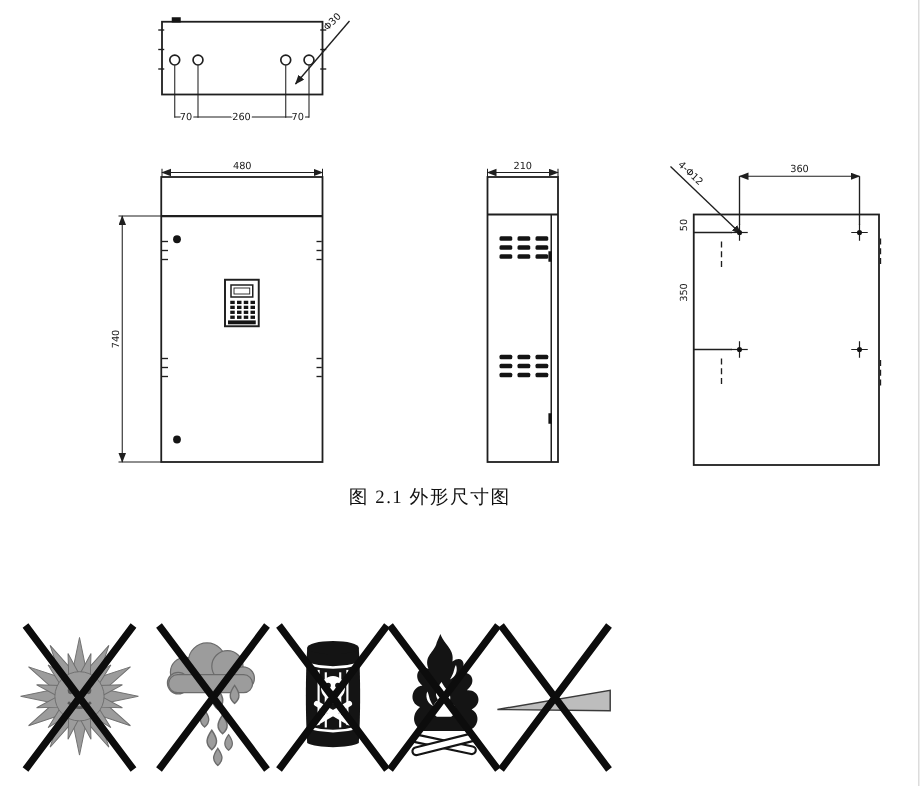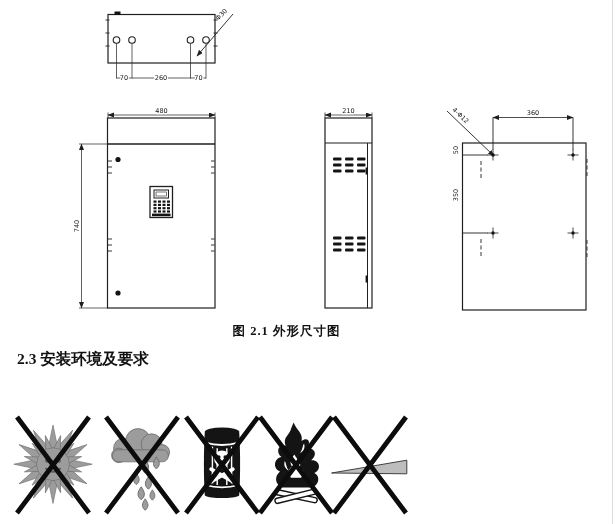--- a/index.html
+++ b/index.html
@@ -4,21 +4,21 @@
 <style>
   html,body { margin:0; padding:0; background:#fff; }
   .page { position:relative; width:615px; height:524px; background:#ffffff; overflow:hidden;
           font-family:"Liberation Serif","DejaVu Serif",serif; color:#111; }
   .drawings { position:absolute; left:0; top:0; }
   .drawings line, .drawings rect.o, .drawings circle.o, .drawings path.o, .drawings polyline
       { stroke:#1f1f1f; fill:none; }
   .drawings text { font-family:"DejaVu Sans",sans-serif; font-size:6.5px; fill:#161616; }
   .halo { paint-order:stroke; stroke:#ffffff; stroke-width:2.4px; }
   .caption { position:absolute; left:0; top:323px; width:573px; text-align:center;
-             font-size:12.5px; font-weight:700; letter-spacing:1px; }
+             font-size:12.5px; font-weight:400; letter-spacing:1px; }
   .heading { position:absolute; left:17px; top:349px; font-size:15.5px; font-weight:700; }
   .para    { position:absolute; left:49px; top:383px; font-size:13px; }
   .icons   { position:absolute; left:13px; top:412px; width:400px; height:106px; }
   .icons svg { position:absolute; top:0; }
   .page-edge { position:absolute; right:2px; top:0; width:1px; height:524px; background:#dcdcdc; }
 </style>
 </head>
 <body>
 
 <div class="page">
@@ -186,21 +186,20 @@
       <g stroke="#1f1f1f" stroke-width="0.9" stroke-dasharray="4 2.5">
         <line x1="481" y1="161" x2="481" y2="179"></line>
         <line x1="481" y1="239" x2="481" y2="258"></line>
         <line x1="587" y1="159" x2="587" y2="177"></line>
         <line x1="587" y1="240" x2="587" y2="258"></line>
       </g>
     </g>
   </svg>
 
   <div class="caption">图 2.1 外形尺寸图</div>
-  <div class="heading">2.3 安装环境及要求</div>
 
   <div class="icons">
 
     <svg style="left:0" width="80" height="106" viewBox="0 0 100 130">
       <defs>
         <polygon id="i1l" points="50,15 44,44 56,44"></polygon>
         <polygon id="i1s" points="50,27 45.5,46 54.5,46"></polygon>
       </defs>
       <g fill="#9c9c9c" stroke="#6f6f6f" stroke-width="0.8">
         <use href="#i1l"></use>

